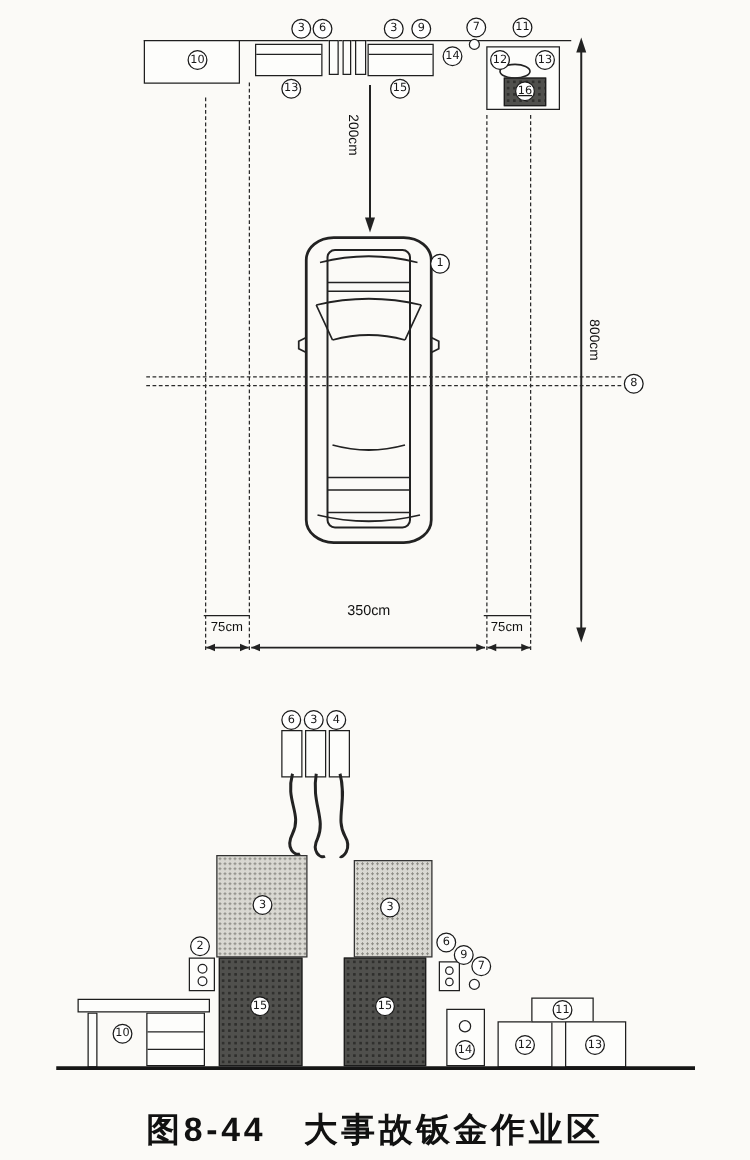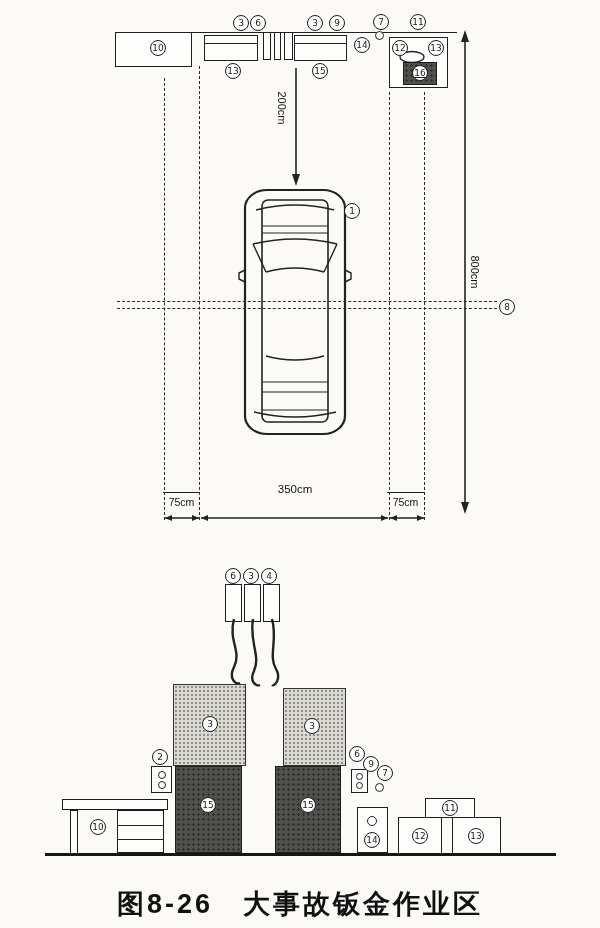--- a/index.html
+++ b/index.html
@@ -197,15 +197,15 @@
 
   <div class="box" style="left:398px; top:817px; width:44px; height:37px;"></div>
   <div class="circ" style="left:412px; top:828px;">12</div>
   <div class="box" style="left:425px; top:798px; width:50px; height:20px;"></div>
   <div class="circ" style="left:442px; top:800px;">11</div>
   <div class="box" style="left:452px; top:817px; width:49px; height:37px;"></div>
   <div class="circ" style="left:468px; top:828px;">13</div>
 
   <div class="ground" style="left:45px; top:853px; width:511px;"></div>
 
-  <div class="caption" style="top:886px;">图8-26　大事故钣金作业区</div>
+  <div class="caption" style="top:886px;">图8-44　大事故钣金作业区</div>
 
 </div>
 
 </body></html>

